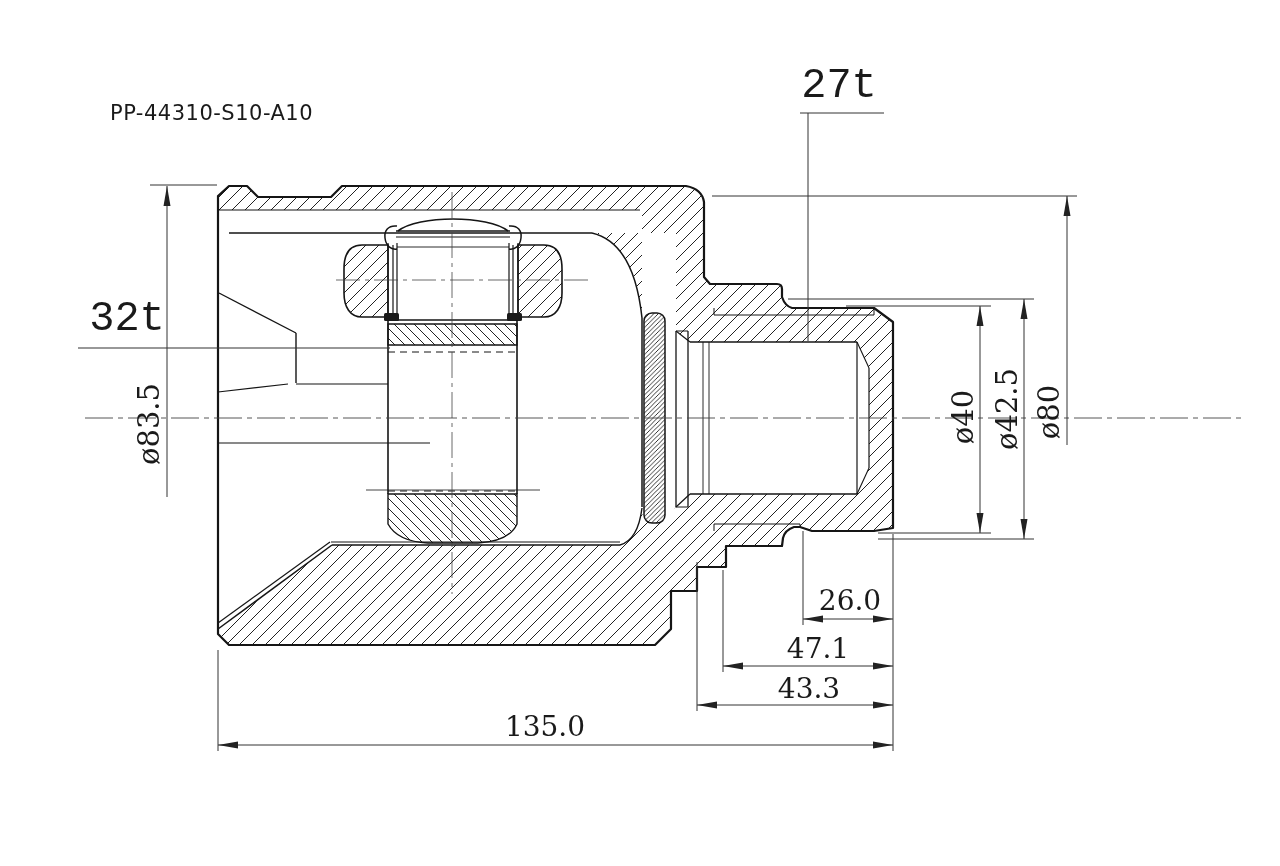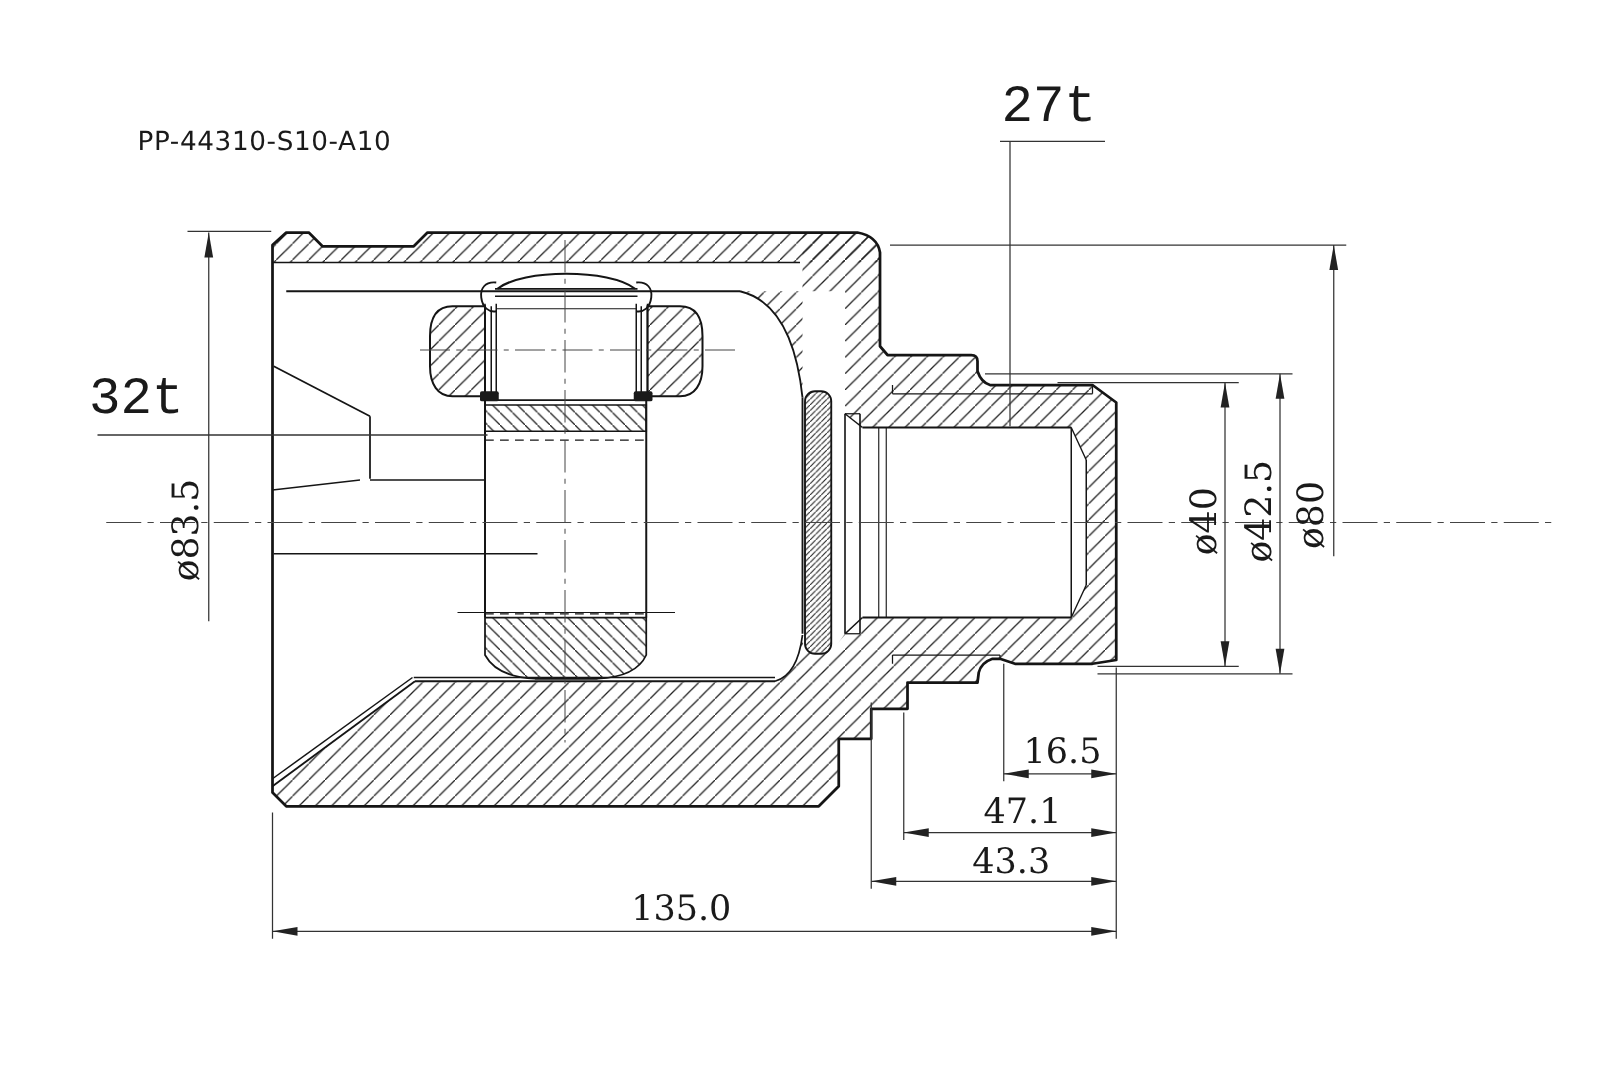--- a/index.html
+++ b/index.html
@@ -173,25 +173,25 @@
     <polygon points="697,705 717,701.5 717,708.5"></polygon>
     <polygon points="893,705 873,701.5 873,708.5"></polygon>
     <polygon points="218,745 238,741.5 238,748.5"></polygon>
     <polygon points="893,745 873,741.5 873,748.5"></polygon>
   </g>
 </svg>
 
   <div class="lbl pn" style="left:110px;top:103px;text-align:center;">PP-44310-S10-A10</div>
 
   <div class="lbl spl" style="left:839px;top:86px;">27t</div>
-  <div class="lbl spl" style="left:109px;top:319px;">32t</div>
+  <div class="lbl spl" style="left:127px;top:319px;">32t</div>
 
   <div class="lbl vdim" style="left:149px;top:424px;">ø83.5</div>
   <div class="lbl vdim" style="left:963px;top:417px;">ø40</div>
   <div class="lbl vdim" style="left:1007px;top:409px;">ø42.5</div>
   <div class="lbl vdim" style="left:1049px;top:412px;">ø80</div>
 
-  <div class="lbl dim" style="left:850px;top:601px;">16.5</div>
+  <div class="lbl dim" style="left:850px;top:601px;">26.0</div>
   <div class="lbl dim" style="left:818px;top:649px;">47.1</div>
   <div class="lbl dim" style="left:809px;top:689px;">43.3</div>
   <div class="lbl dim" style="left:545px;top:727px;">135.0</div>
 
 </div>
 
 </body></html>

